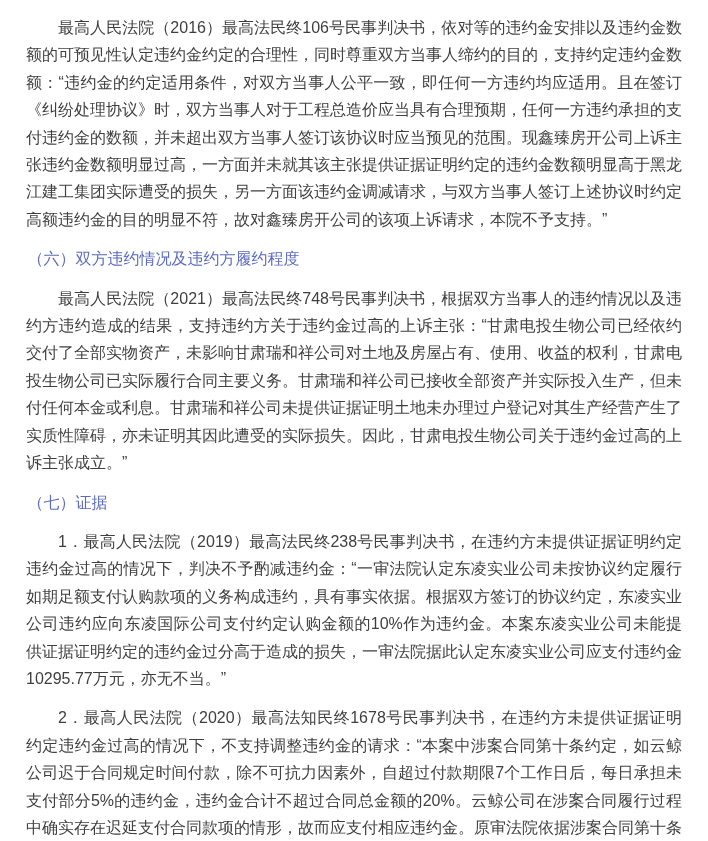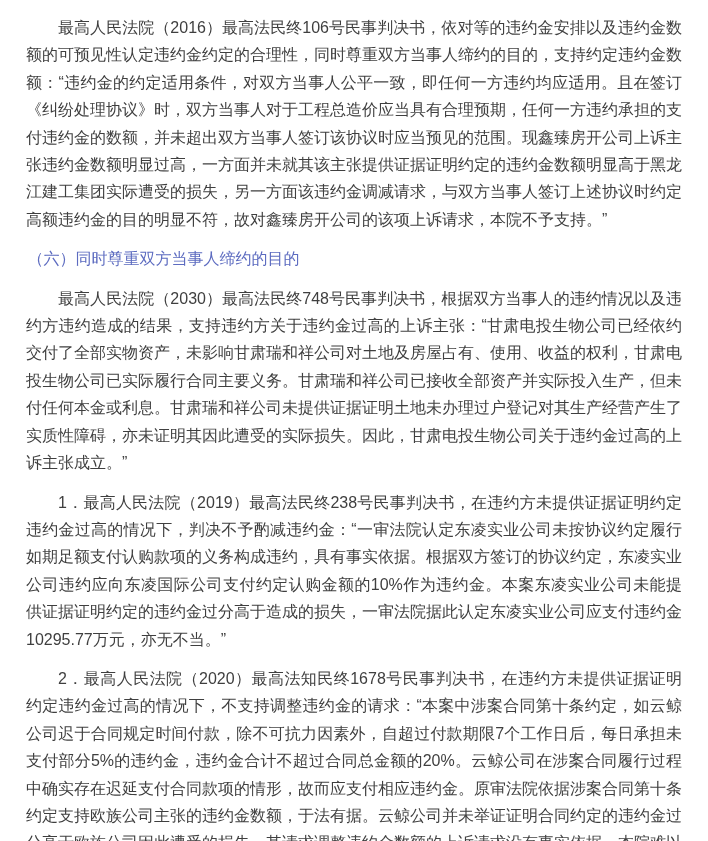--- a/index.html
+++ b/index.html
@@ -37,22 +37,23 @@
 </head>
 <body>
 
 <div class="doc">
 
   <div class="section">
     <p>最高人民法院（2016）最高法民终106号民事判决书，依对等的违约金安排以及违约金数额的可预见性认定违约金约定的合理性，同时尊重双方当事人缔约的目的，支持约定违约金数额：“违约金的约定适用条件，对双方当事人公平一致，即任何一方违约均应适用。且在签订《纠纷处理协议》时，双方当事人对于工程总造价应当具有合理预期，任何一方违约承担的支付违约金的数额，并未超出双方当事人签订该协议时应当预见的范围。现鑫臻房开公司上诉主张违约金数额明显过高，一方面并未就其该主张提供证据证明约定的违约金数额明显高于黑龙江建工集团实际遭受的损失，另一方面该违约金调减请求，与双方当事人签订上述协议时约定高额违约金的目的明显不符，故对鑫臻房开公司的该项上诉请求，本院不予支持。”</p>
   </div>
 
   <div class="section">
-    <h3 class="section-heading">（六）同时尊重双方当事人缔约的目的</h3>
-    <p>最高人民法院（2030）最高法民终748号民事判决书，根据双方当事人的违约情况以及违约方违约造成的结果，支持违约方关于违约金过高的上诉主张：“甘肃电投生物公司已经依约交付了全部实物资产，未影响甘肃瑞和祥公司对土地及房屋占有、使用、收益的权利，甘肃电投生物公司已实际履行合同主要义务。甘肃瑞和祥公司已接收全部资产并实际投入生产，但未付任何本金或利息。甘肃瑞和祥公司未提供证据证明土地未办理过户登记对其生产经营产生了实质性障碍，亦未证明其因此遭受的实际损失。因此，甘肃电投生物公司关于违约金过高的上诉主张成立。”</p>
+    <h3 class="section-heading">（六）双方违约情况及违约方履约程度</h3>
+    <p>最高人民法院（2021）最高法民终748号民事判决书，根据双方当事人的违约情况以及违约方违约造成的结果，支持违约方关于违约金过高的上诉主张：“甘肃电投生物公司已经依约交付了全部实物资产，未影响甘肃瑞和祥公司对土地及房屋占有、使用、收益的权利，甘肃电投生物公司已实际履行合同主要义务。甘肃瑞和祥公司已接收全部资产并实际投入生产，但未付任何本金或利息。甘肃瑞和祥公司未提供证据证明土地未办理过户登记对其生产经营产生了实质性障碍，亦未证明其因此遭受的实际损失。因此，甘肃电投生物公司关于违约金过高的上诉主张成立。”</p>
   </div>
 
   <div class="section">
+    <h3 class="section-heading">（七）证据</h3>
     <p>1．最高人民法院（2019）最高法民终238号民事判决书，在违约方未提供证据证明约定违约金过高的情况下，判决不予酌减违约金：“一审法院认定东凌实业公司未按协议约定履行如期足额支付认购款项的义务构成违约，具有事实依据。根据双方签订的协议约定，东凌实业公司违约应向东凌国际公司支付约定认购金额的10%作为违约金。本案东凌实业公司未能提供证据证明约定的违约金过分高于造成的损失，一审法院据此认定东凌实业公司应支付违约金10295.77万元，亦无不当。”</p>
     <p>2．最高人民法院（2020）最高法知民终1678号民事判决书，在违约方未提供证据证明约定违约金过高的情况下，不支持调整违约金的请求：“本案中涉案合同第十条约定，如云鲸公司迟于合同规定时间付款，除不可抗力因素外，自超过付款期限7个工作日后，每日承担未支付部分5%的违约金，违约金合计不超过合同总金额的20%。云鲸公司在涉案合同履行过程中确实存在迟延支付合同款项的情形，故而应支付相应违约金。原审法院依据涉案合同第十条约定支持欧族公司主张的违约金数额，于法有据。云鲸公司并未举证证明合同约定的违约金过分高于欧族公司因此遭受的损失，其请求调整违约金数额的上诉请求没有事实依据，本院难以支持。”</p>
   </div>
 
 </div>
 
 </body></html>

